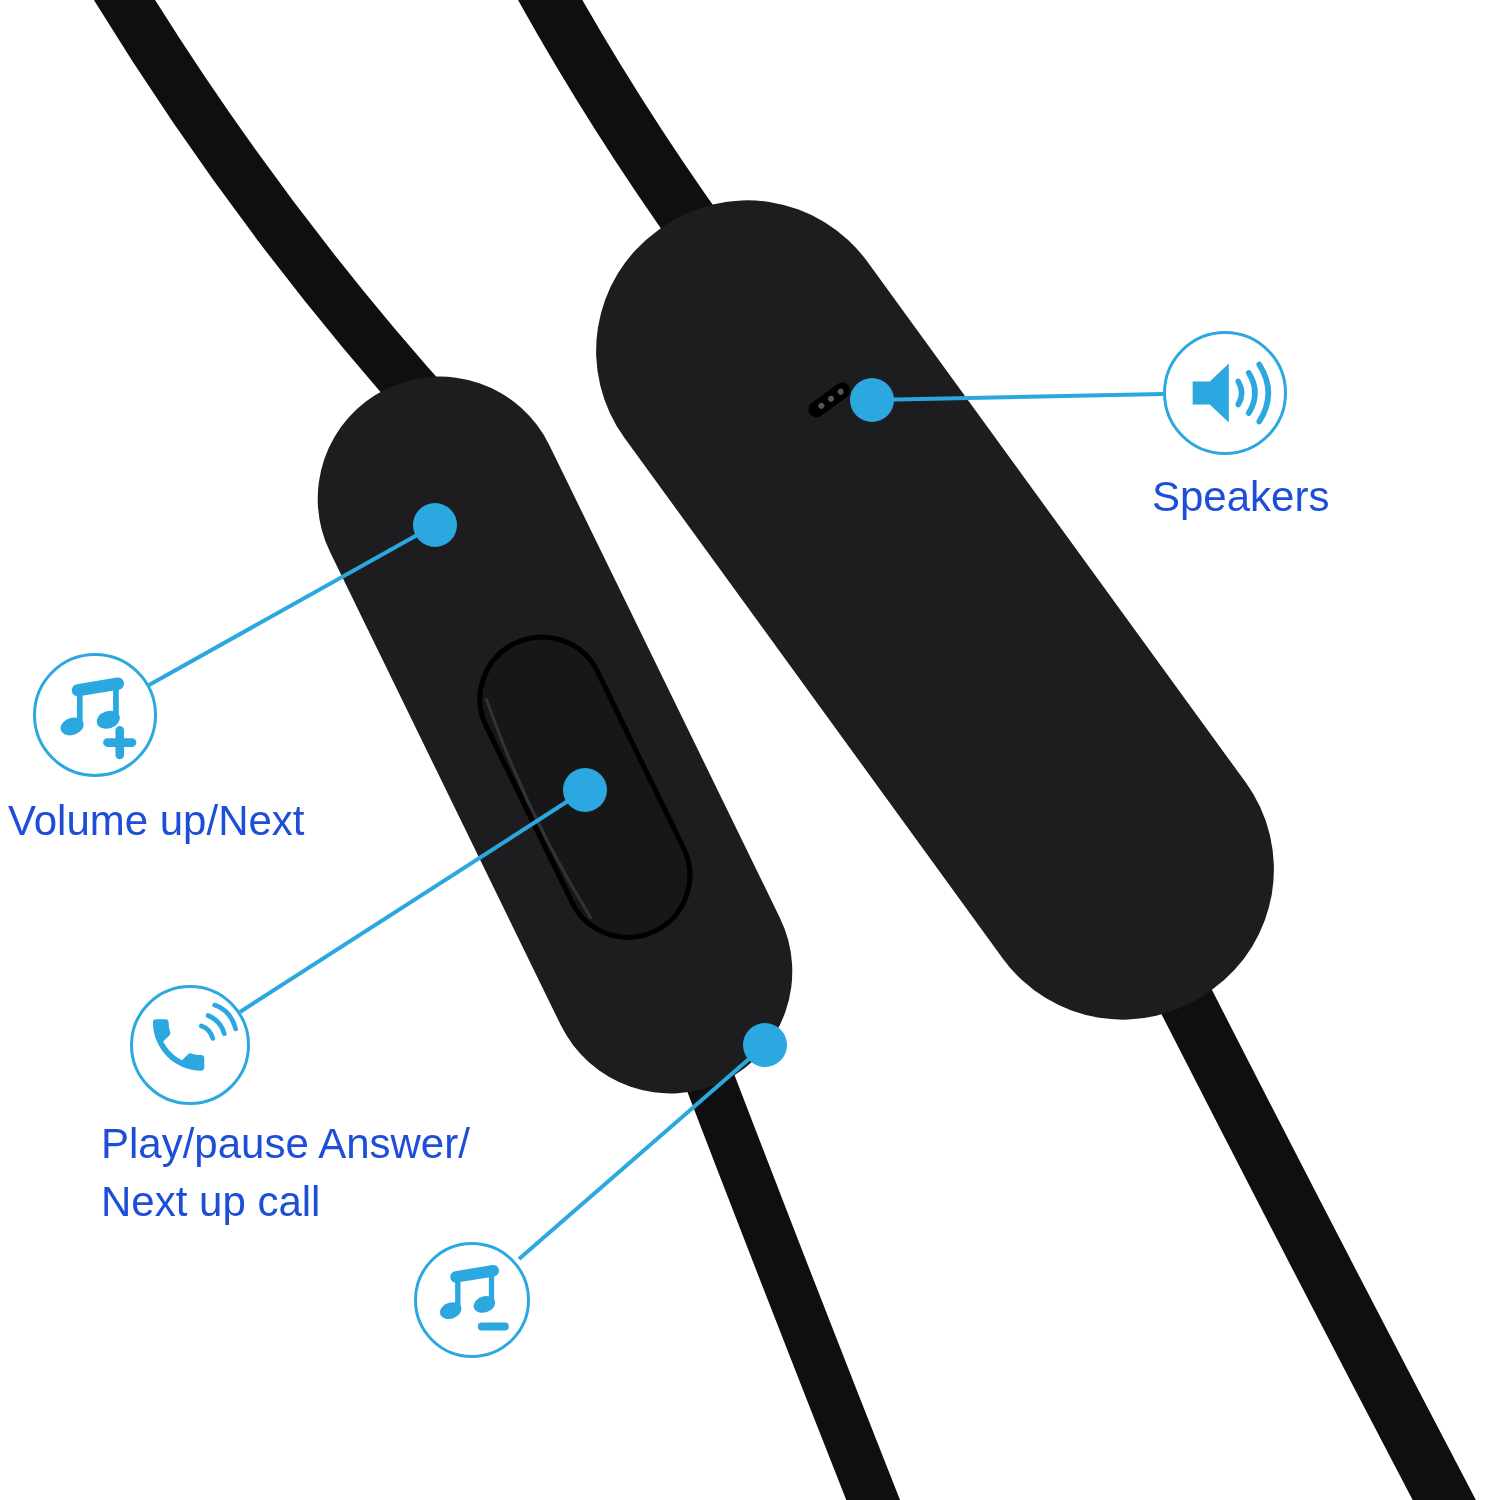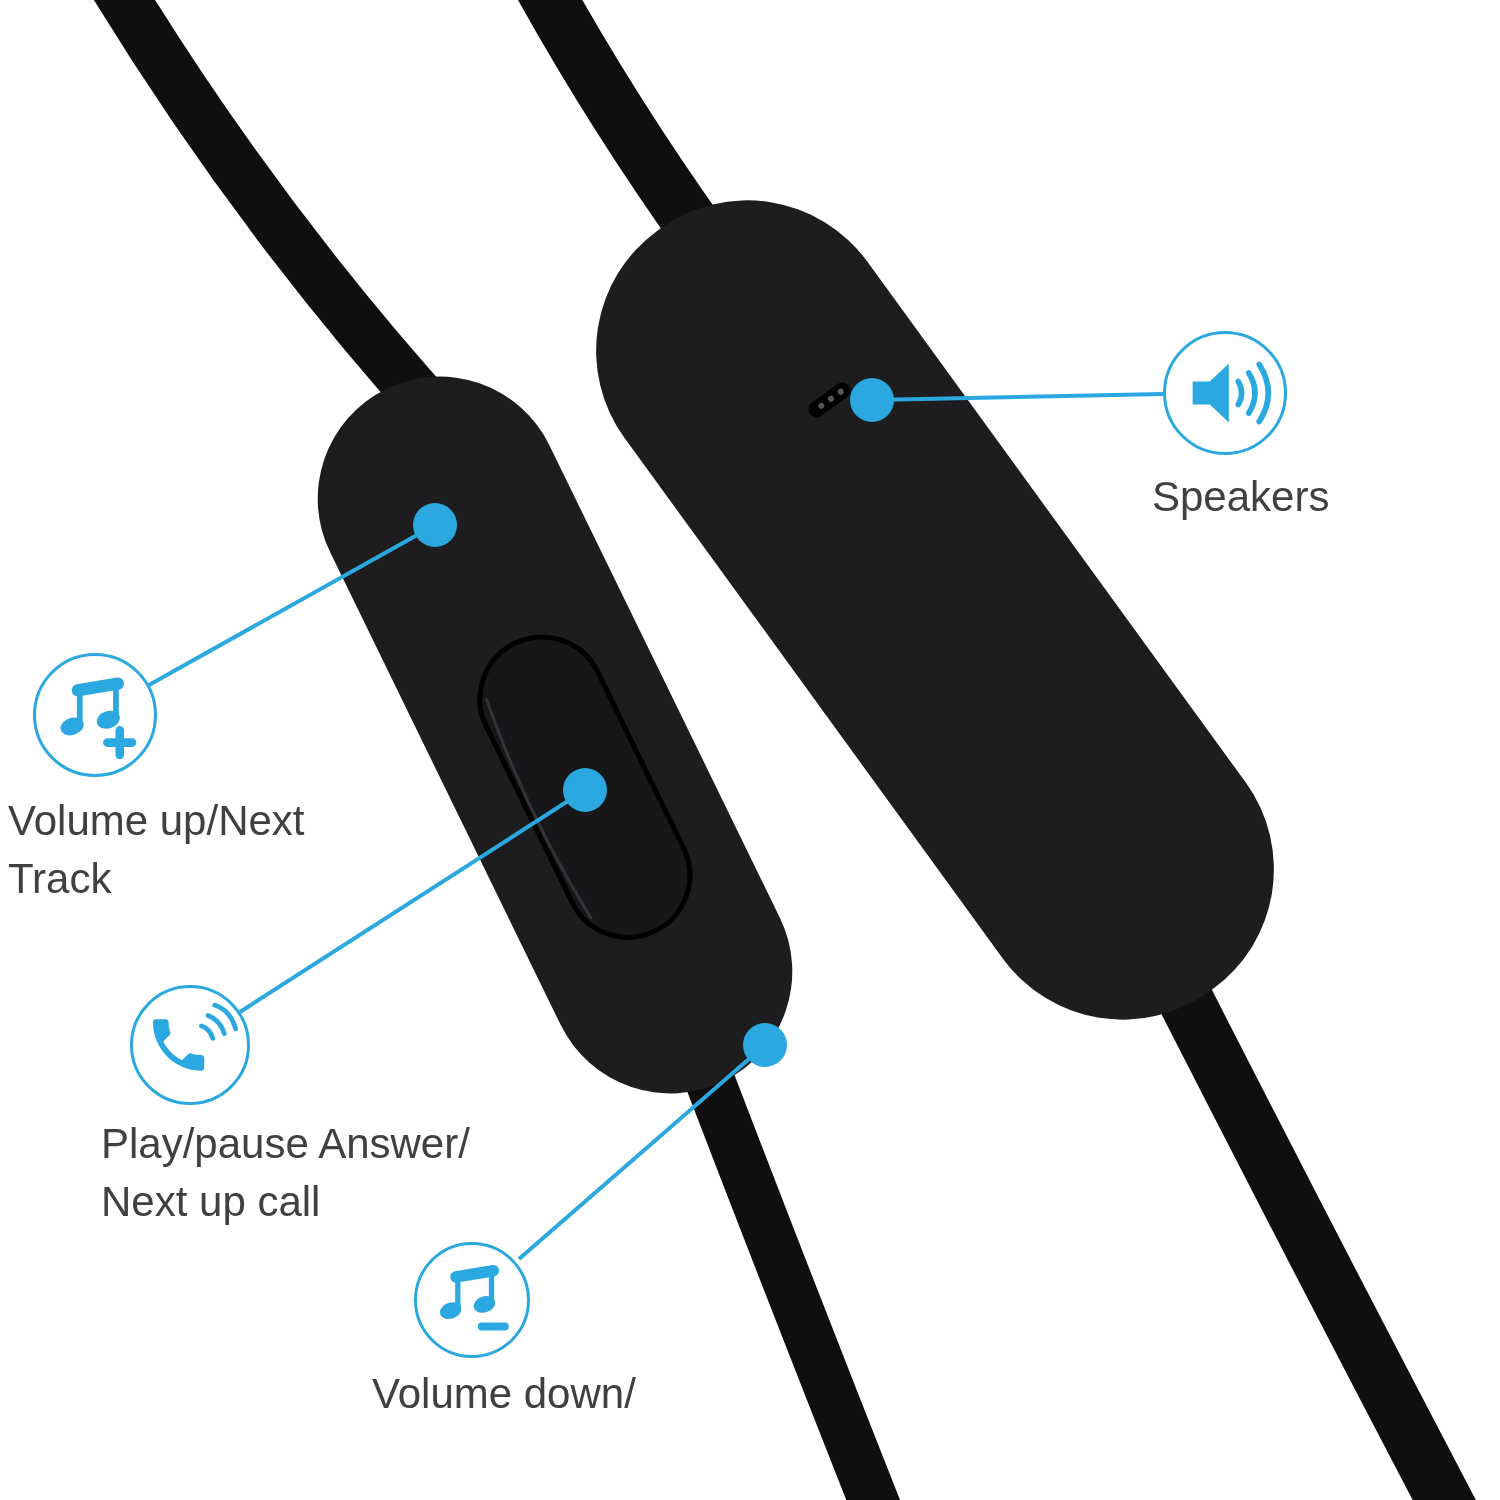--- a/index.html
+++ b/index.html
@@ -24,21 +24,21 @@
     border-radius: 50%;
     background: #ffffff;
     box-sizing: border-box;
     display: flex; align-items: center; justify-content: center;
   }
   .callout-circle svg { width: 100%; height: 100%; display: block; }
   .label {
     position: absolute;
     font-size: 42px;
     line-height: 58px;
-    color: #404040;
+    color: #1d4ed8;
     display: flex;
     flex-direction: column;
     white-space: nowrap;
   }
 </style>
 </head>
 <body>
 
 <div class="stage">
 
@@ -82,21 +82,20 @@
         <path d="M46 72 V34 M84 65 V27" stroke-width="6"></path>
         <path d="M44 36 L86 29" stroke-width="13"></path>
       </g>
       <ellipse cx="38" cy="74" rx="12.5" ry="9" fill="#2BA8E0" transform="rotate(-18 38 74)"></ellipse>
       <ellipse cx="76" cy="67" rx="12.5" ry="9" fill="#2BA8E0" transform="rotate(-18 76 67)"></ellipse>
       <path d="M88 78 V104 M75 91 H101" stroke="#2BA8E0" stroke-width="9" stroke-linecap="round" fill="none"></path>
     </svg>
   </div>
   <div class="label" style="left:8px; top:792px;justify-content:center;">
     <span>Volume up/Next</span>
-    <span>Track</span>
   </div>
 
   <div class="callout-circle" style="left:130px; top:985px; width:120px; height:120px;">
     <svg viewBox="0 0 120 120">
       <path transform="translate(12 24) scale(3)" fill="#2BA8E0" d="M6.62 10.79c1.44 2.83 3.76 5.14 6.59 6.59l2.2-2.2c.27-.27.67-.36 1.02-.24 1.12.37 2.33.57 3.57.57.55 0 1 .45 1 1V20c0 .55-.45 1-1 1-9.39 0-17-7.61-17-17 0-.55.45-1 1-1h3.5c.55 0 1 .45 1 1 0 1.25.2 2.45.57 3.57.11.35.03.74-.25 1.02l-2.2 2.2z"></path>
       <g fill="none" stroke="#2BA8E0" stroke-width="5" stroke-linecap="round">
         <path d="M72 40 q9 3 12 13"></path>
         <path d="M79 29 q13 5 17 19"></path>
         <path d="M86 18 q17 6 22 25"></path>
       </g>
@@ -112,21 +111,20 @@
       <g fill="none" stroke="#2BA8E0" stroke-linecap="round">
         <path d="M46 72 V34 M84 65 V27" stroke-width="6"></path>
         <path d="M44 36 L86 29" stroke-width="13"></path>
       </g>
       <ellipse cx="38" cy="74" rx="12.5" ry="9" fill="#2BA8E0" transform="rotate(-18 38 74)"></ellipse>
       <ellipse cx="76" cy="67" rx="12.5" ry="9" fill="#2BA8E0" transform="rotate(-18 76 67)"></ellipse>
       <path d="M73 92 H99" stroke="#2BA8E0" stroke-width="9" stroke-linecap="round" fill="none"></path>
     </svg>
   </div>
   <div class="label" style="left:372px; top:1365px;">
-    <span>Volume down/</span>
   </div>
 
   <div class="callout-circle" style="left:1163px; top:331px; width:124px; height:124px;">
     <svg viewBox="0 0 124 124">
       <path d="M28 50 H46 L66 31 V93 L46 74 H28 Z" fill="#2BA8E0"></path>
       <g fill="none" stroke="#2BA8E0" stroke-width="6" stroke-linecap="round">
         <path d="M76 50 q7 12 0 24"></path>
         <path d="M87 41 q13 21 0 42"></path>
         <path d="M98 32 q19 30 0 60"></path>
       </g>

